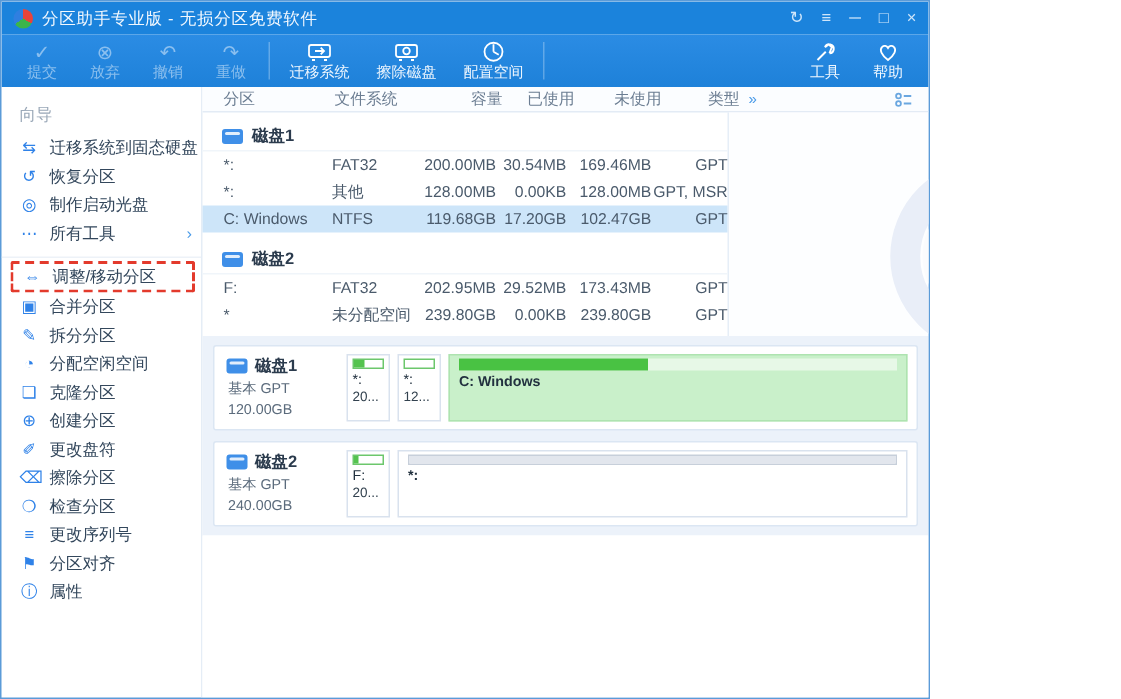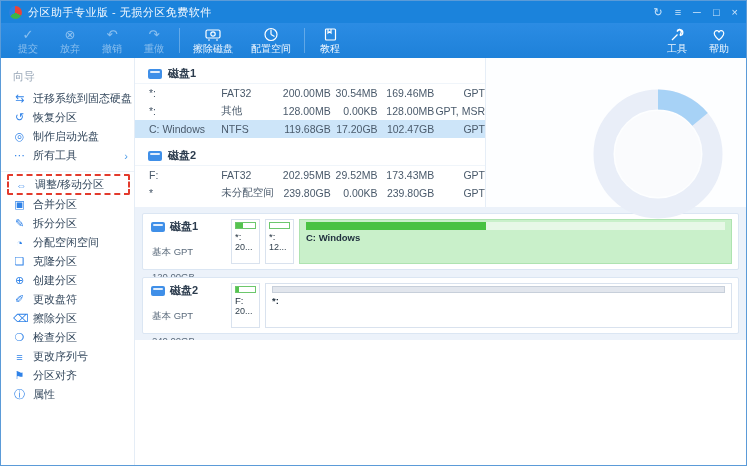--- a/index.html
+++ b/index.html
@@ -1,18 +1,18 @@
 <!DOCTYPE html>
 <html><head>
 <meta charset="utf-8">
 <style>
   * { box-sizing: border-box; margin: 0; padding: 0; }
   html,body { width:747px; height:466px; }
   body { font-family:"Liberation Sans","DejaVu Sans",sans-serif; background:#fff; }
-  .window { width:747px; height:466px; border:1px solid #5b9bd8; display:flex; flex-direction:column; background:#fff; overflow:hidden; }
+  .window { width:620px; height:466px; border:1px solid #5b9bd8; display:flex; flex-direction:column; background:#fff; overflow:hidden; }
 
   
   .titlebar { height:22px; background:#1b83dc; display:flex; align-items:center; padding:0 8px; flex:none; }
   .logo { width:13px; height:13px; border-radius:50%; margin-right:6px;
           background:conic-gradient(#e8433a 0 33%, #3bb54a 33% 66%, #2f7fe0 66% 100%); flex:none; }
   .title-text { color:#f2f8fe; font-size:11px; letter-spacing:0.5px; white-space:nowrap; }
   .win-controls { margin-left:auto; display:flex; align-items:center; gap:12px; color:#cfe6fa; font-size:11px; }
   .win-controls span { cursor:default; line-height:1; }
 
   
@@ -61,21 +61,21 @@
   .disk-ico::after { content:""; position:absolute; left:2px; right:2px; top:2px; height:2px; background:rgba(255,255,255,0.85); border-radius:1px; }
 
   
   .donut { position:absolute; left:104px; top:28px; }
 
   
   .disk-map { flex:none; background:#ecf2fa; padding:6px 7px; display:flex; flex-direction:column; gap:7px; }
   .disk-card { background:#fff; border:1px solid #dbe6f3; border-radius:2px; height:57px; display:flex; padding:5px 6px; gap:6px; }
   .dm-label { width:76px; flex:none; padding-left:2px; }
   .dm-name { display:flex; align-items:center; gap:5px; font-size:11px; font-weight:bold; color:#2b3b4d; }
-  .dm-sub { font-size:9.5px; color:#5b6b7c; margin-top:12px; padding-left:1px; }
+  .dm-sub { font-size:9.5px; color:#5b6b7c; margin-top:2px; padding-left:1px; }
   .dm-blocks { flex:1; display:flex; gap:5px; min-width:0; }
   .block { border:1px solid #d9e2ee; background:#fff; width:29px; flex:none; padding:2px 3px; overflow:hidden; }
   .block.big { flex:1; width:auto; padding:2px 6px; }
   .block .bar { height:7px; border:1px solid #6cc76c; background:#fff; margin-bottom:2px; }
   .block .bar .fill { height:100%; background:#55c34f; }
   .block .blabel { font-size:9.5px; color:#22313f; line-height:11px; white-space:nowrap; }
   .block.big .blabel { font-weight:bold; }
   .block .bsub { font-size:9px; color:#33424f; line-height:11px; white-space:nowrap; }
   .block.selected { background:#c9f0ca; border-color:#aee3b0; }
   .block.selected .bar { border:none; height:8px; background:rgba(255,255,255,0.55); }
@@ -117,45 +117,46 @@
     </div>
     <div class="tb-item disabled">
       <span class="glyph">↷</span>
       <span>重做</span>
     </div>
     <div class="tb-sep"></div>
     <div class="tb-item">
       <span>
           <svg width="18" height="15" viewBox="0 0 18 15" fill="none" stroke="#fff" stroke-width="1.2">
             <rect x="2" y="3" width="14" height="8" rx="1.5"></rect>
+            <path d="M6 7 h6 m-2.2 -2.2 L12 7 l-2.2 2.2"></path>
+            <path d="M4 13 h2 M12 13 h2"></path>
+          </svg>
+        </span>
+      <span>迁移系统</span>
+    </div>
+    <div class="tb-item">
+      <span>
+          <svg width="18" height="15" viewBox="0 0 18 15" fill="none" stroke="#fff" stroke-width="1.2">
+            <rect x="2" y="3" width="14" height="8" rx="1.5"></rect>
             <circle cx="9" cy="7" r="2.2"></circle>
             <path d="M4 13 h2 M12 13 h2"></path>
           </svg>
         </span>
       <span>擦除磁盘</span>
     </div>
     <div class="tb-item">
       <span>
           <svg width="16" height="15" viewBox="0 0 16 15" fill="none" stroke="#fff" stroke-width="1.2">
             <circle cx="8" cy="7.5" r="6"></circle>
             <path d="M8 7.5 V2.5 M8 7.5 L11.5 9.5"></path>
           </svg>
         </span>
       <span>配置空间</span>
     </div>
     <div class="tb-sep"></div>
-    <div class="tb-item">
-      <span>
-          <svg width="15" height="15" viewBox="0 0 15 15" fill="none" stroke="#fff" stroke-width="1.2">
-            <rect x="2.5" y="2" width="10" height="11" rx="1"></rect>
-            <path d="M5 2 v4 l1.5-1.2 L8 6 V2"></path>
-          </svg>
-        </span>
-      <span>教程</span>
-    </div>
     <div class="tb-item tb-right">
       <span>
           <svg width="16" height="15" viewBox="0 0 16 15" fill="none" stroke="#fff" stroke-width="1.3">
             <path d="M3 13 L8.5 7.5"></path>
             <path d="M8 4.5 A3 3 0 1 1 11 8.5 M8 4.5 L10.5 2.5 L12.5 4.5 L11 8.5"></path>
           </svg>
         </span>
       <span>工具</span>
     </div>
     <div class="tb-item">
@@ -234,20 +235,36 @@
         <span class="sicon">⚑</span>
         <span>分区对齐</span>
       </div>
       <div class="side-item">
         <span class="sicon">ⓘ</span>
         <span>属性</span>
       </div>
     </div>
 
     <div class="content">
+      <div class="c-header">
+        <span class="col-part">分区</span>
+        <span class="col-fs">文件系统</span>
+        <span class="col-cap">容量</span>
+        <span class="col-used">已使用</span>
+        <span class="col-un">未使用</span>
+        <span class="col-type">类型</span>
+        <span class="hdr-expand">»</span>
+        <span class="panel-opts">
+          <svg width="13" height="11" viewBox="0 0 13 11" fill="none" stroke="#6aa7e0" stroke-width="1.2">
+              <circle cx="3" cy="3" r="1.6"></circle>
+              <circle cx="3" cy="8" r="1.6"></circle>
+              <path d="M6.5 3 h5 M6.5 8 h5"></path>
+            </svg>
+        </span>
+      </div>
 
       <div class="c-body">
         <div class="table-area">
           <div class="grp-row">
             <span class="disk-ico"></span>
             <span>磁盘1</span>
           </div>
           <div class="t-row">
             <span class="col-part">*:</span>
             <span class="col-fs">FAT32</span>

